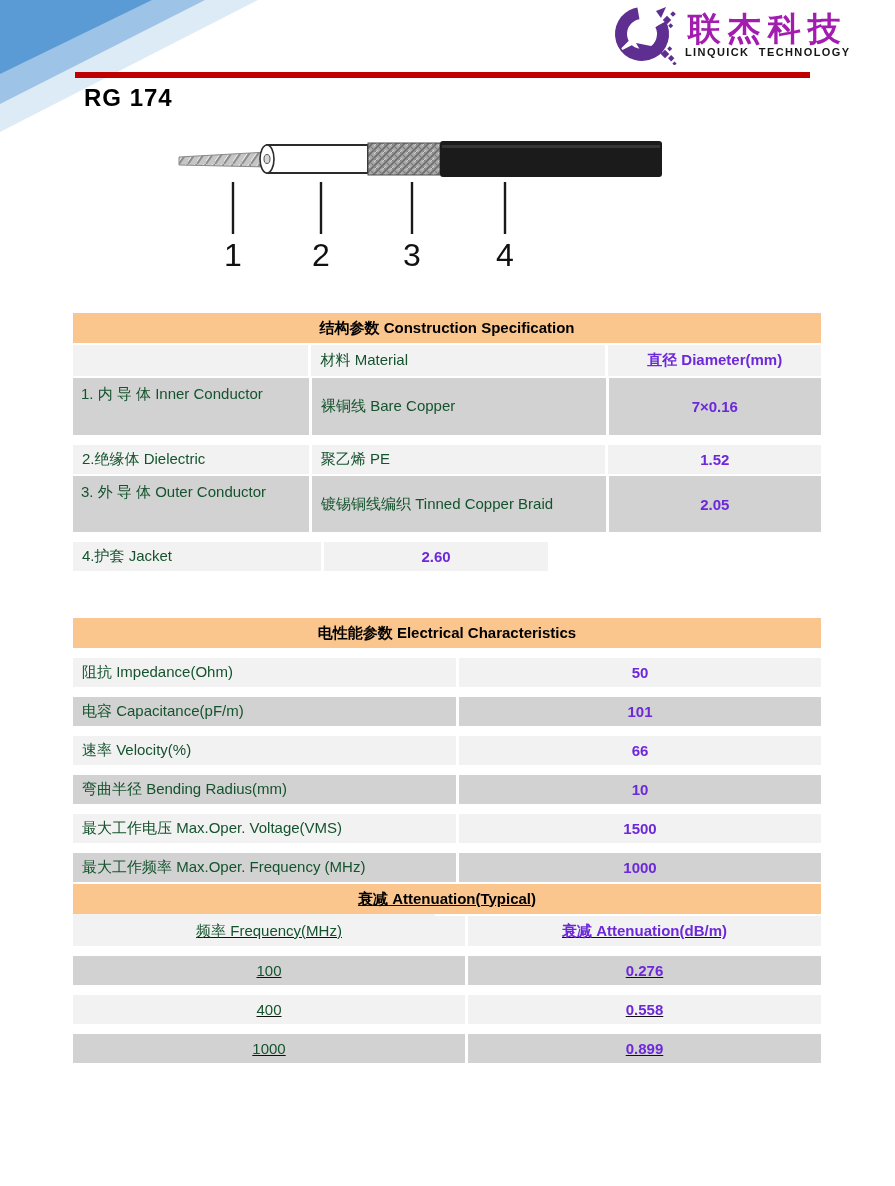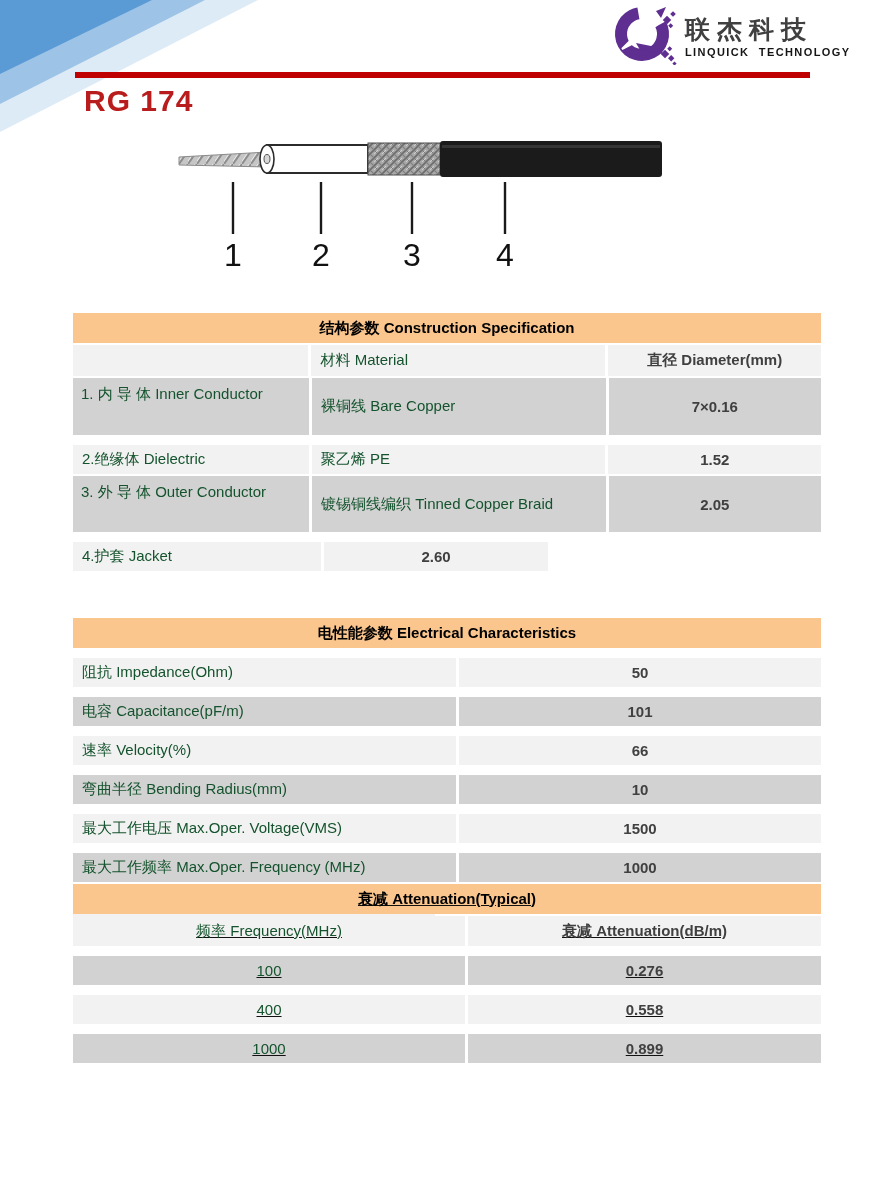--- a/index.html
+++ b/index.html
@@ -13,49 +13,49 @@
   }
   .corner-decor { position: absolute; left: 0; top: 0; }
   .header-rule {
     position: absolute; left: 75px; top: 72px;
     width: 735px; height: 6px;
     background: var(--accent_red, #C00000);
   }
   .logo { position: absolute; left: 612px; top: 5px; display: flex; align-items: center; }
   .logo-text { margin-left: 7px; }
   .brand-cn {
-    font-size: 25px; font-weight: 700; letter-spacing: 7px;
-    white-space: nowrap; line-height: 32px; color: #404040;
+    font-size: 33px; font-weight: 700; letter-spacing: 7px;
+    white-space: nowrap; line-height: 32px; color: #a21caf; text-align: center;
   }
   .brand-en {
     font-size: 11px; font-weight: 700; letter-spacing: 1.4px;
     word-spacing: 5px; color: #151515; margin-top: 1px; white-space: nowrap;
   }
   .page-title {
     position: absolute; left: 84px; top: 84px;
-    font-size: 30px; font-weight: 700; letter-spacing: 1px; color: #b91c1c;
+    font-size: 24px; font-weight: 700; letter-spacing: 1px; color: #000000;
   }
   .diagram { position: absolute; left: 170px; top: 138px; }
 
   .tbl { position: absolute; left: 73px; width: 748px; }
   .tbl-construction { top: 313px; }
   .tbl-electrical  { top: 618px; }
   .tbl-attenuation { top: 884px; text-decoration: underline; }
   .tbl-caption {
     height: 30px; background: var(--header_orange, #FAC68E);
     display: flex; align-items: center; justify-content: center;
     font-size: 15px; font-weight: 700; color: #000;
   }
   .trow { display: flex; gap: 3px; margin-top: 2px; }
   .cell { display: flex; align-items: center; font-size: 15px; color: #14532d; }
   .bg-l { background: var(--row_light, #F2F2F2); }
   .bg-g { background: var(--row_grey, #D2D2D2); }
   .pad  { padding-left: 9px; }
   .ctr  { justify-content: center; }
-  .bold { font-weight: 700; color: #404040; }
+  .bold { font-weight: 700; color: #6d28d9; }
   .cell-just {
     display: block; padding: 4px 8px 0 8px;
     text-align: justify; line-height: 24px;
   }
   
   .c1 { width: 248px; } .c2 { width: 309px; } .c3 { width: 224px; }
   .h31 { height: 31px; } .h57 { height: 57px; } .h56 { height: 56px; } .h29 { height: 29px; margin-top: 8px; }
   
   .e1 { width: 383px; } .e2 { width: 362px; } .h34 { height: 34px; }
   

